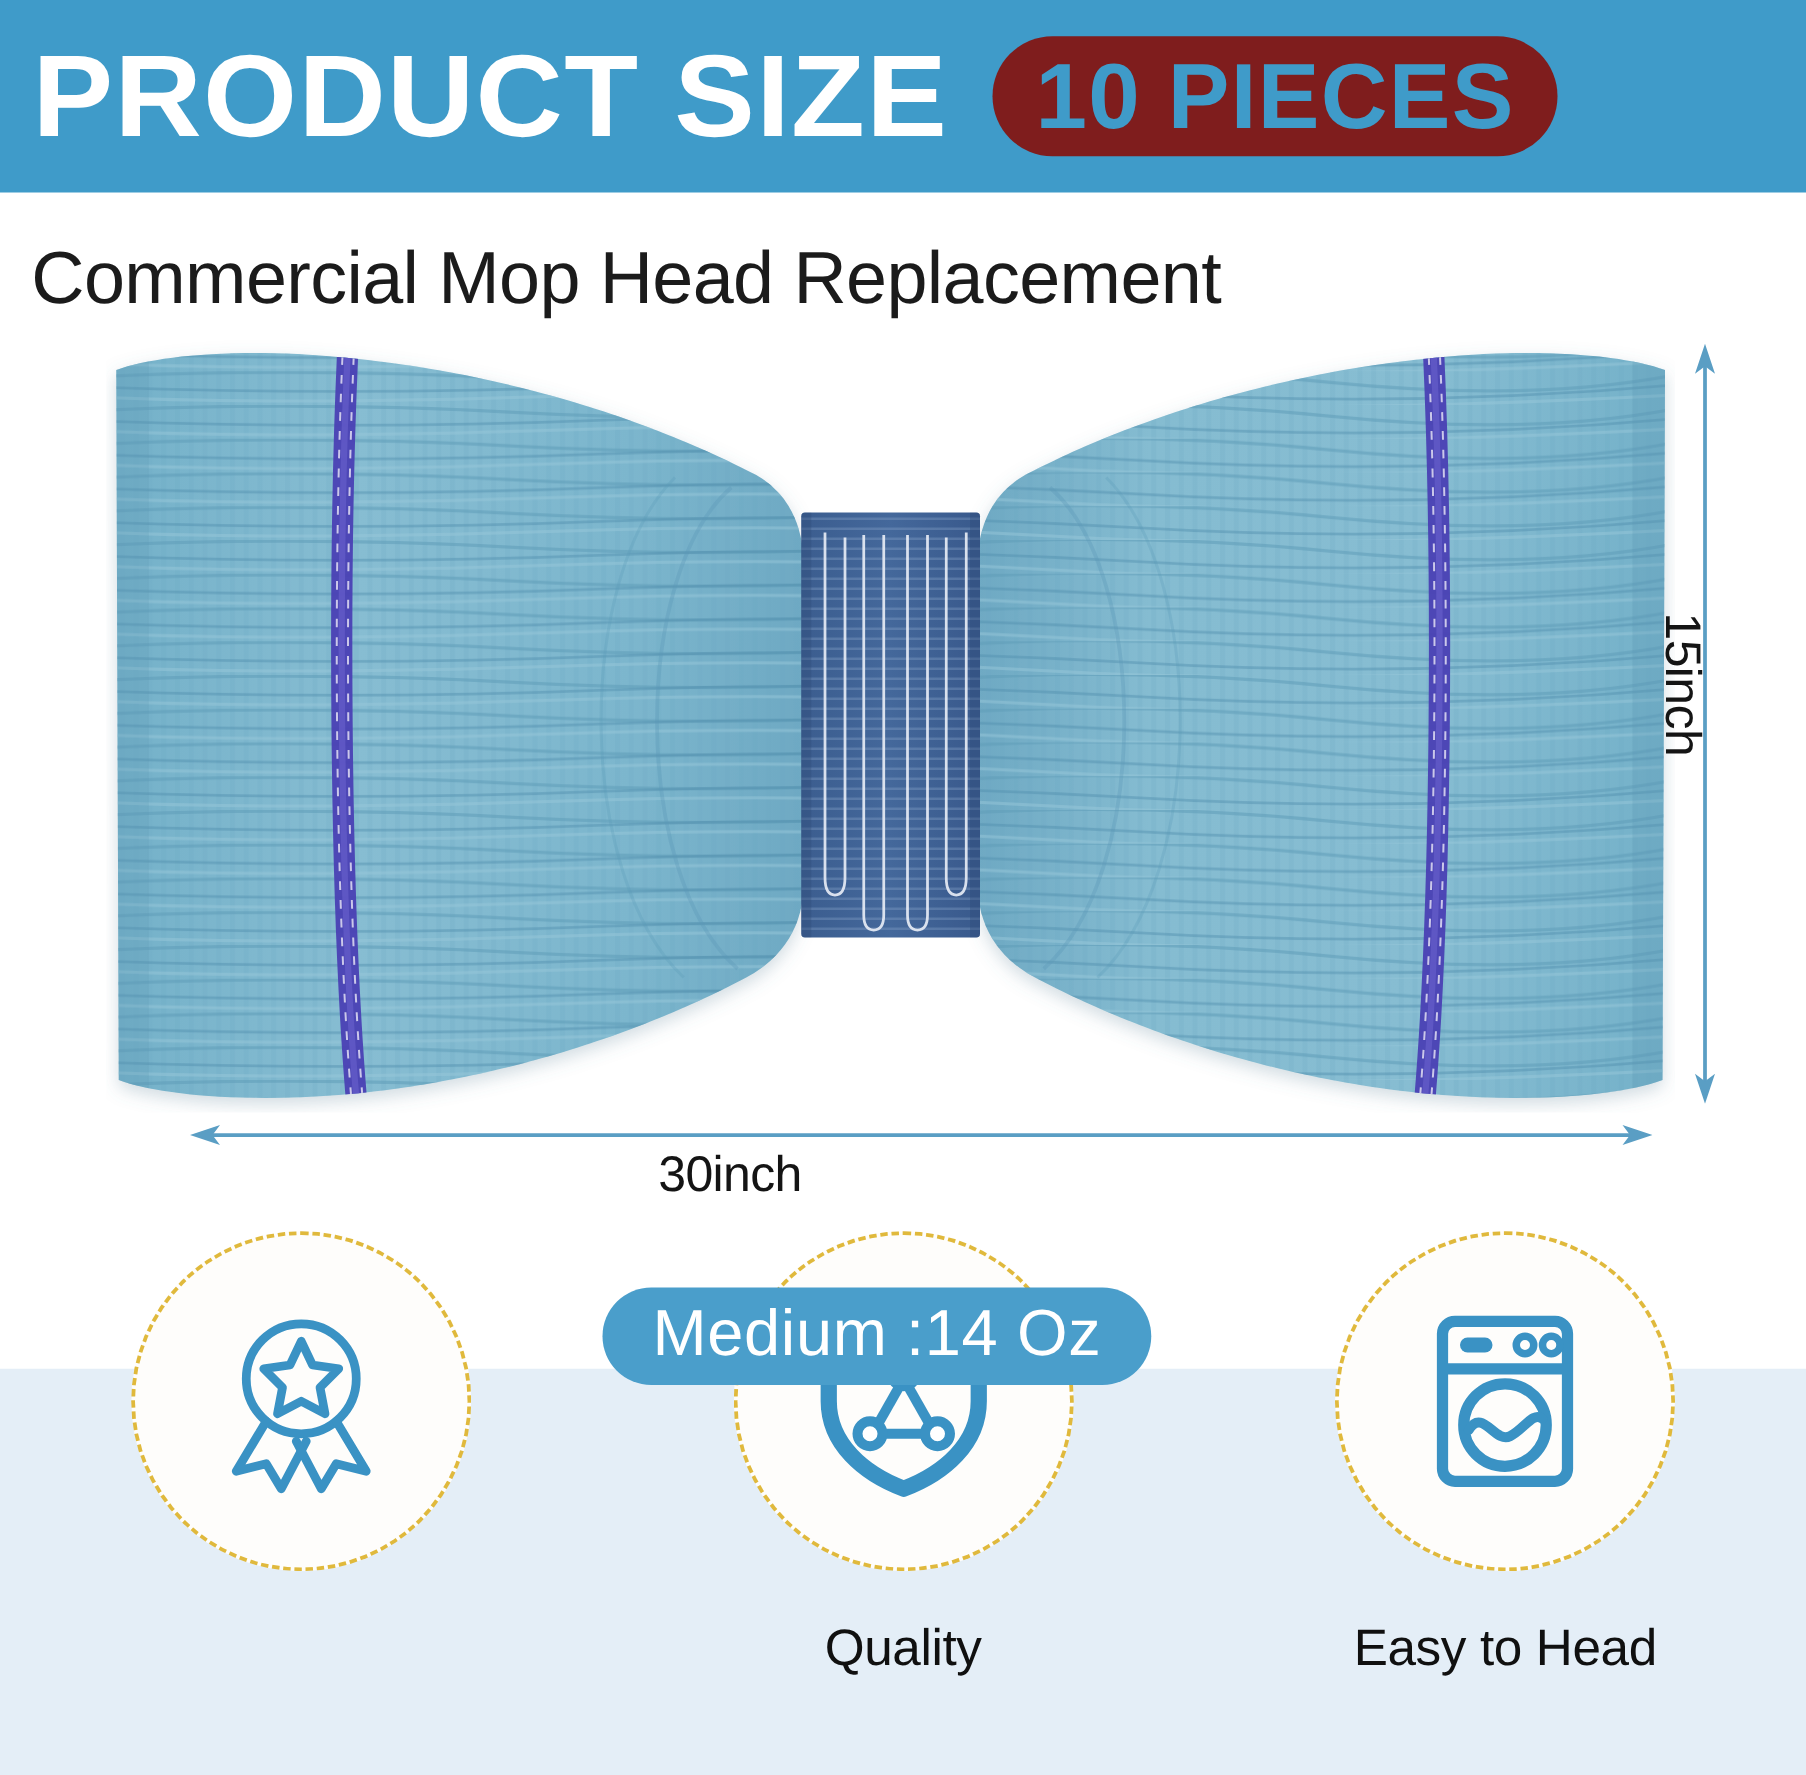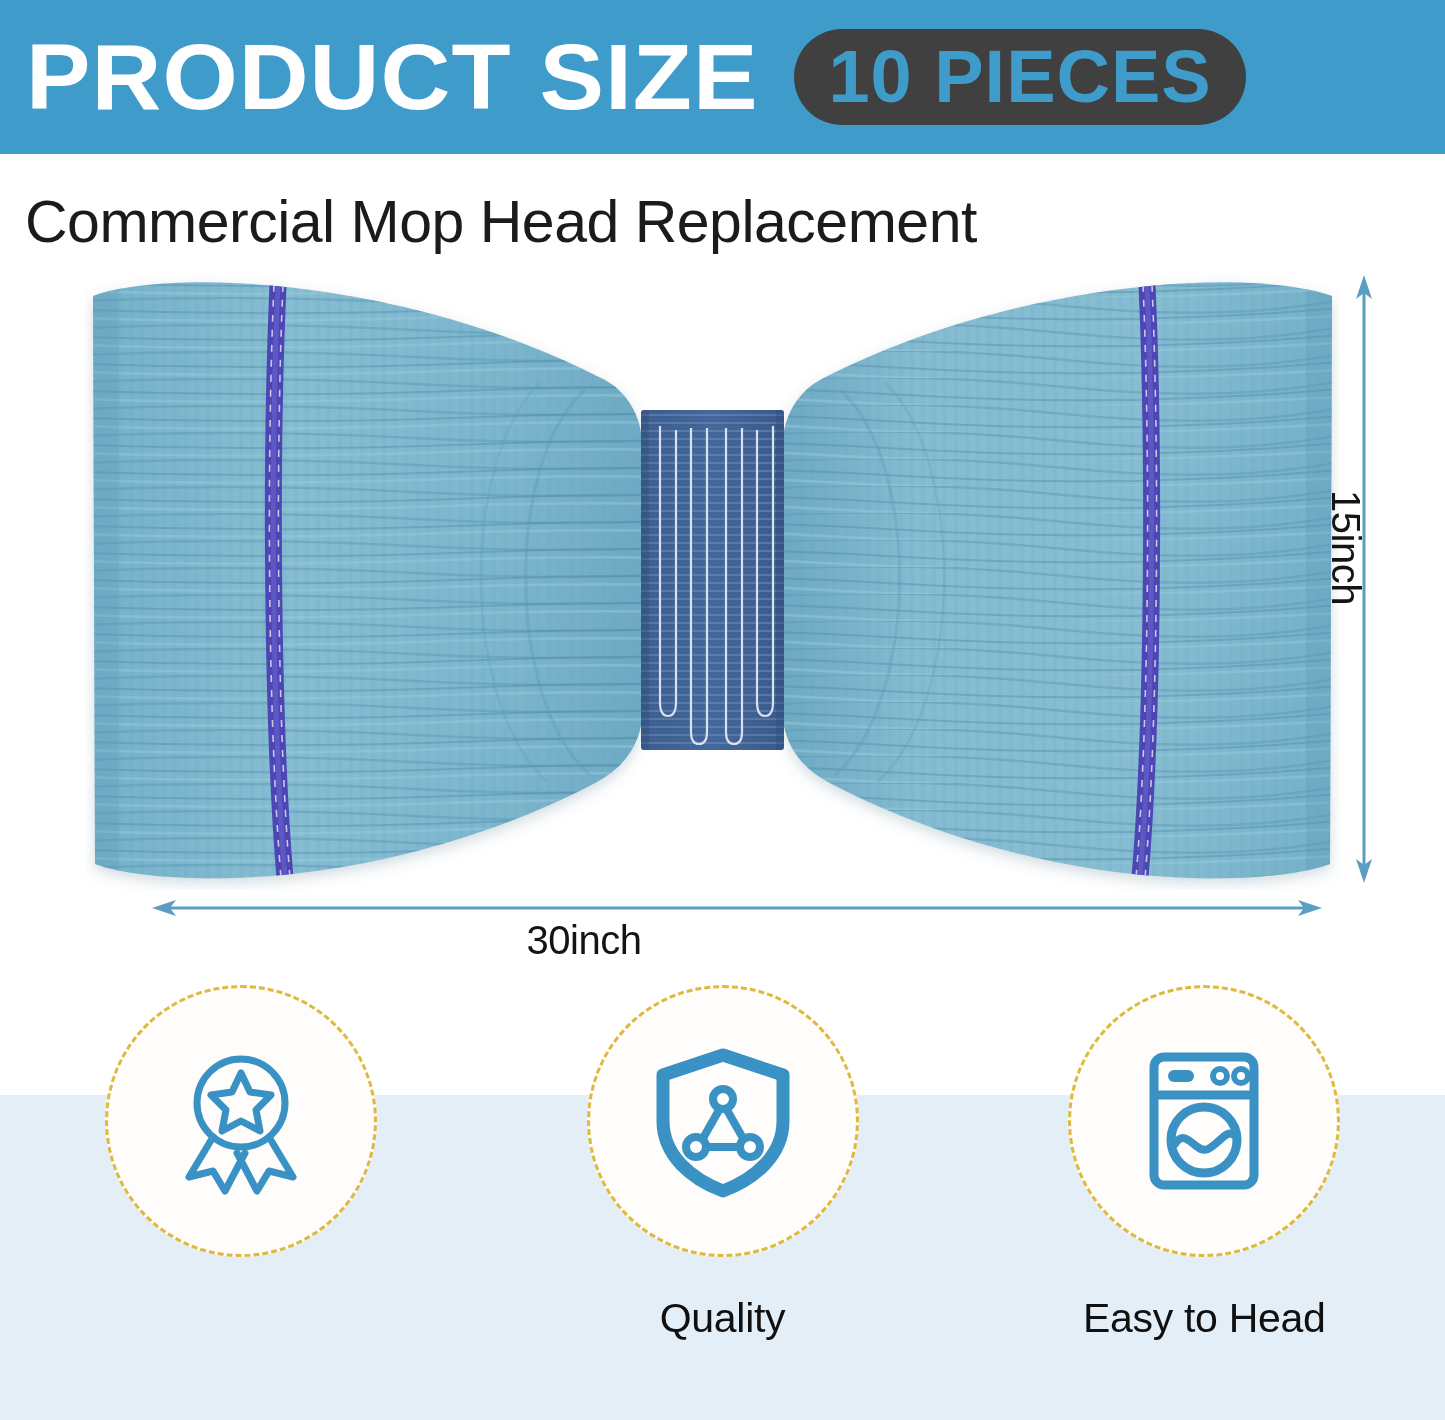--- a/index.html
+++ b/index.html
@@ -35,21 +35,21 @@
     font-weight: bold;
     letter-spacing: 1px;
     line-height: 1;
     white-space: nowrap;
     font-family: "Liberation Sans", sans-serif;
     transform: scaleX(1.04);
     transform-origin: left center;
   }
   .header-badge {
     margin-left: 36px;
-    background: #404040;
+    background: #7f1d1d;
     border-radius: 60px;
     padding: 10px 34px 10px 34px;
     display: flex;
     align-items: center;
     justify-content: center;
     height: 96px;
     box-sizing: border-box;
   }
   .header-badge-text {
     color: #3f9bc9;
@@ -370,20 +370,23 @@
           <path d="M606 158 L606 462 Q606 474 614 474 Q622 474 622 462 L622 158"></path>
           <path d="M641 158 L641 462 Q641 474 649 474 Q657 474 657 462 L657 158"></path>
           <path d="M672 160 L672 432 Q672 446 680 446 Q688 446 688 432 L688 156"></path>
         </g>
         <rect x="556" y="140" width="8" height="340" fill="#2d4a78" opacity="0.35"></rect>
         <rect x="691" y="140" width="8" height="340" fill="#2d4a78" opacity="0.35"></rect>
       </g>
     </g>
   </svg>
 
+  <div class="size-pill">
+    <span class="size-pill-text">Medium :14 Oz</span>
+  </div>
 </div>
 
 <svg class="dim-v" viewBox="0 0 24 608" xmlns="http://www.w3.org/2000/svg">
   <line x1="12" y1="14" x2="12" y2="594" stroke="#5a9ec4" stroke-width="3"></line>
   <polygon points="12,0 20,24 12,18 4,24" fill="#5a9ec4"></polygon>
   <polygon points="12,608 20,584 12,590 4,584" fill="#5a9ec4"></polygon>
 </svg>
 <div class="dim-v-label">15inch</div>
 
 <svg class="dim-h" viewBox="0 0 1170 24" xmlns="http://www.w3.org/2000/svg">

